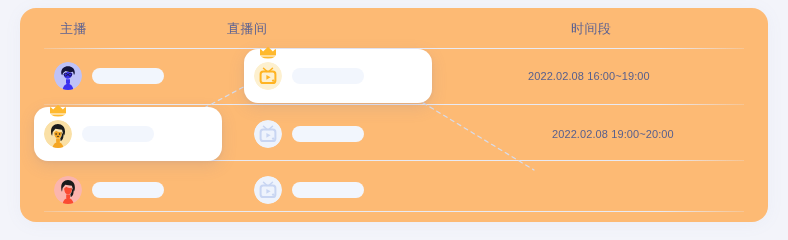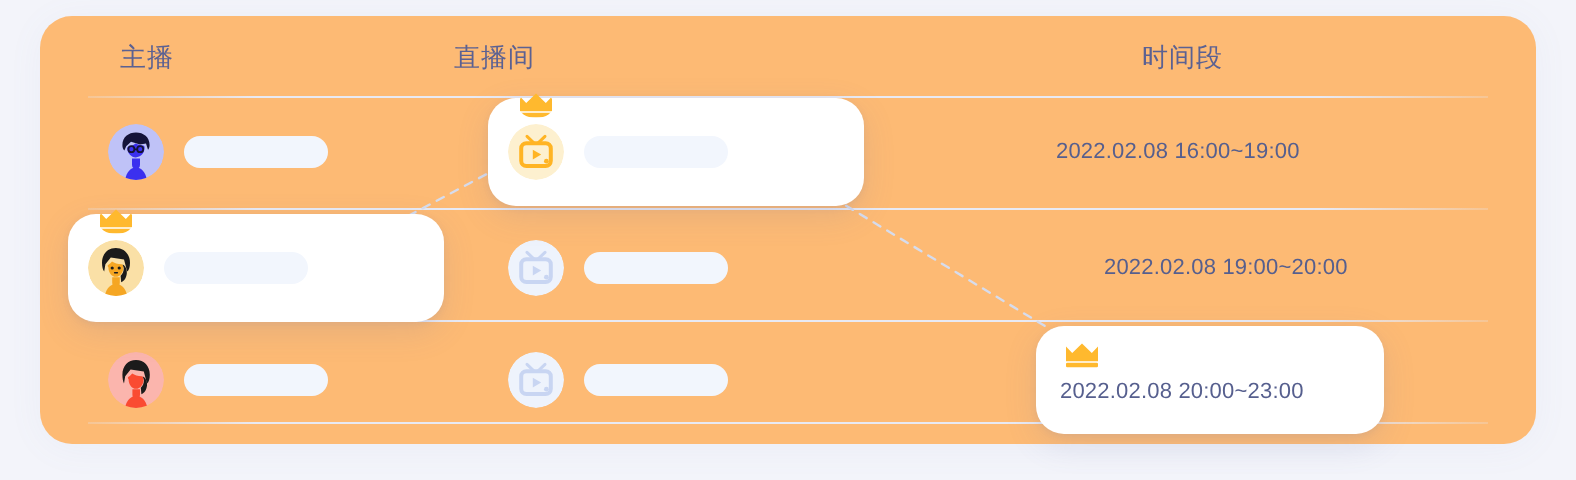--- a/index.html
+++ b/index.html
@@ -221,27 +221,16 @@
               <path d="M9.5 6.2l3.4 3.2M18.5 6.2l-3.4 3.2" stroke="#c8d5f2" stroke-width="1.5" stroke-linecap="round" fill="none"></path>
               <rect x="6.6" y="9.6" width="14.8" height="11.4" rx="2.6" fill="none" stroke="#c8d5f2" stroke-width="2"></rect>
               <path d="M12.4 12.9l4.2 2.4-4.2 2.4z" fill="#c8d5f2"></path>
               <circle cx="19.2" cy="18.6" r="1.2" fill="#c8d5f2"></circle>
             </svg>
           </span>
           <span class="ph-bar" style="width:72px;margin-left:10px;"></span>
         </div>
       </div>
 
-      <div class="col-time">
-        <div class="cellbox card-hl" style="left:68px;width:150px;padding:0 12px;">
-          <span class="crown" style="left:14px;top:8px;">
-            <svg width="18" height="13" viewBox="0 0 18 13">
-              <path d="M1 2.2l3.1 3.3L9 .8l4.9 4.7L17 2.2v7.4H1z" fill="#ffb92e"></path>
-              <rect x="1" y="10.4" width="16" height="2.2" rx=".6" fill="#ffb92e"></rect>
-            </svg>
-          </span>
-          <span class="timetext" style="margin-top:12px;">2022.02.08 20:00~23:00</span>
-        </div>
-      </div>
     </div>
 
   </div>
 </div>
 
 </body></html>

